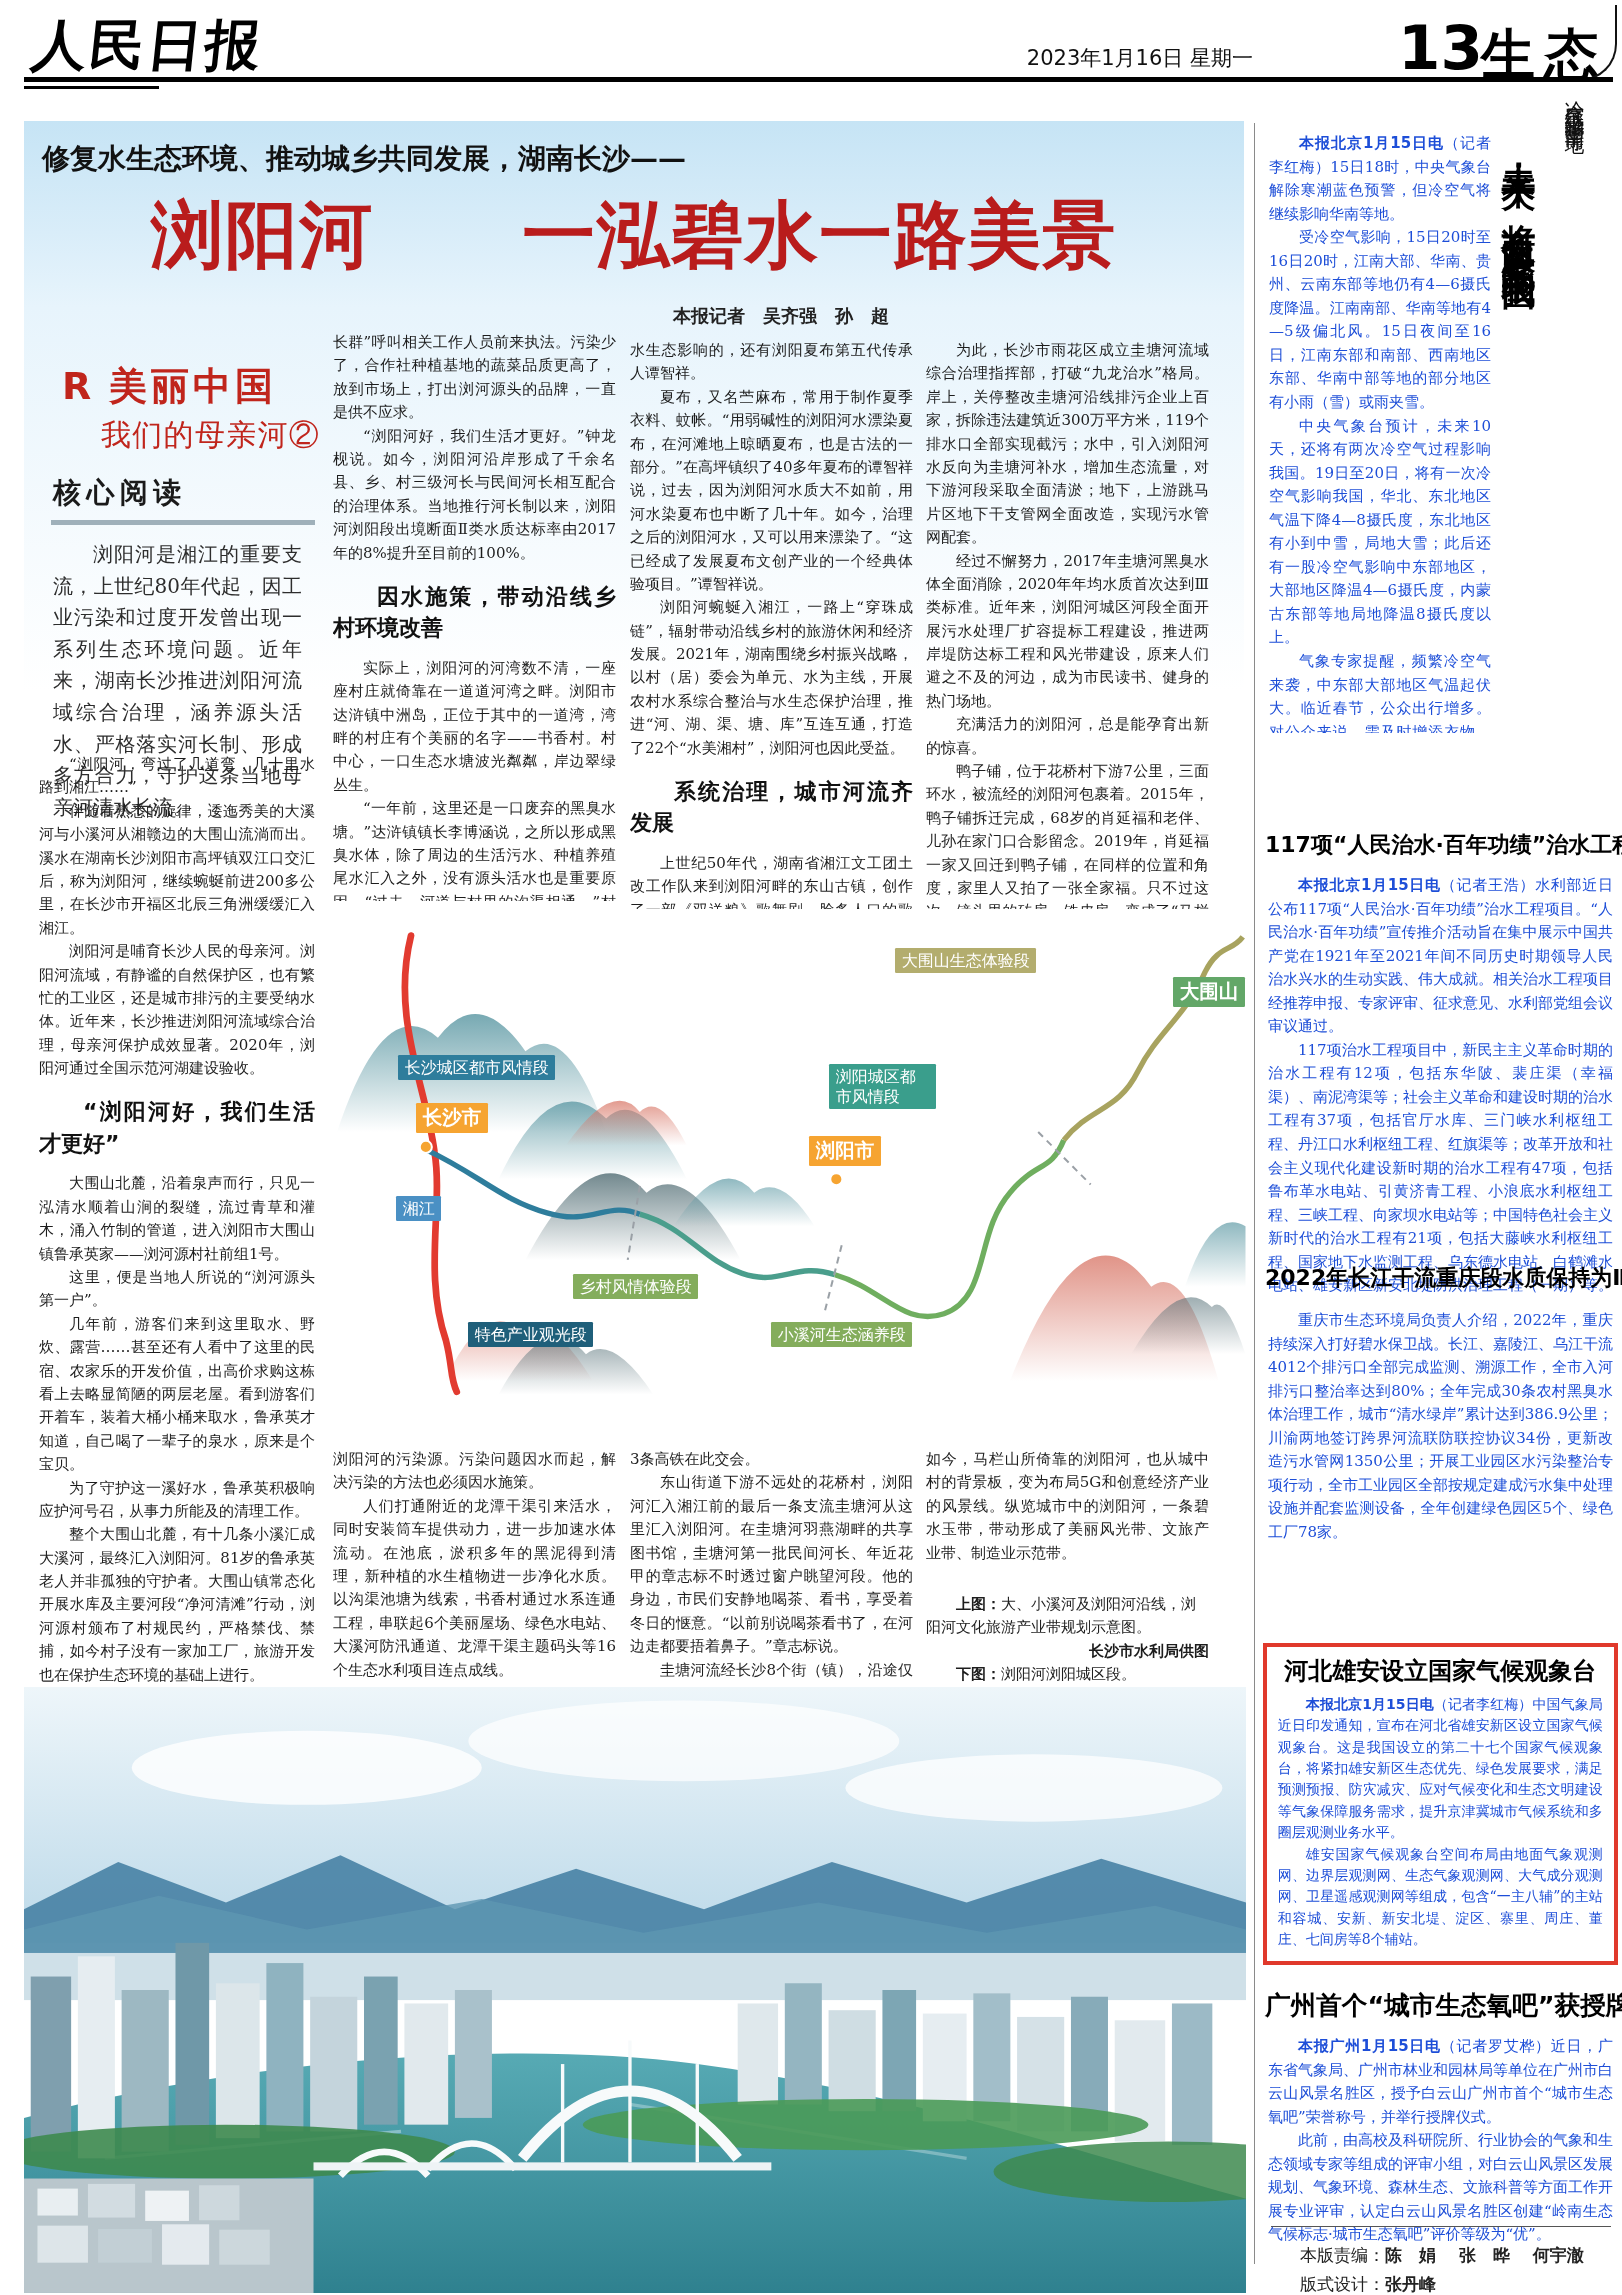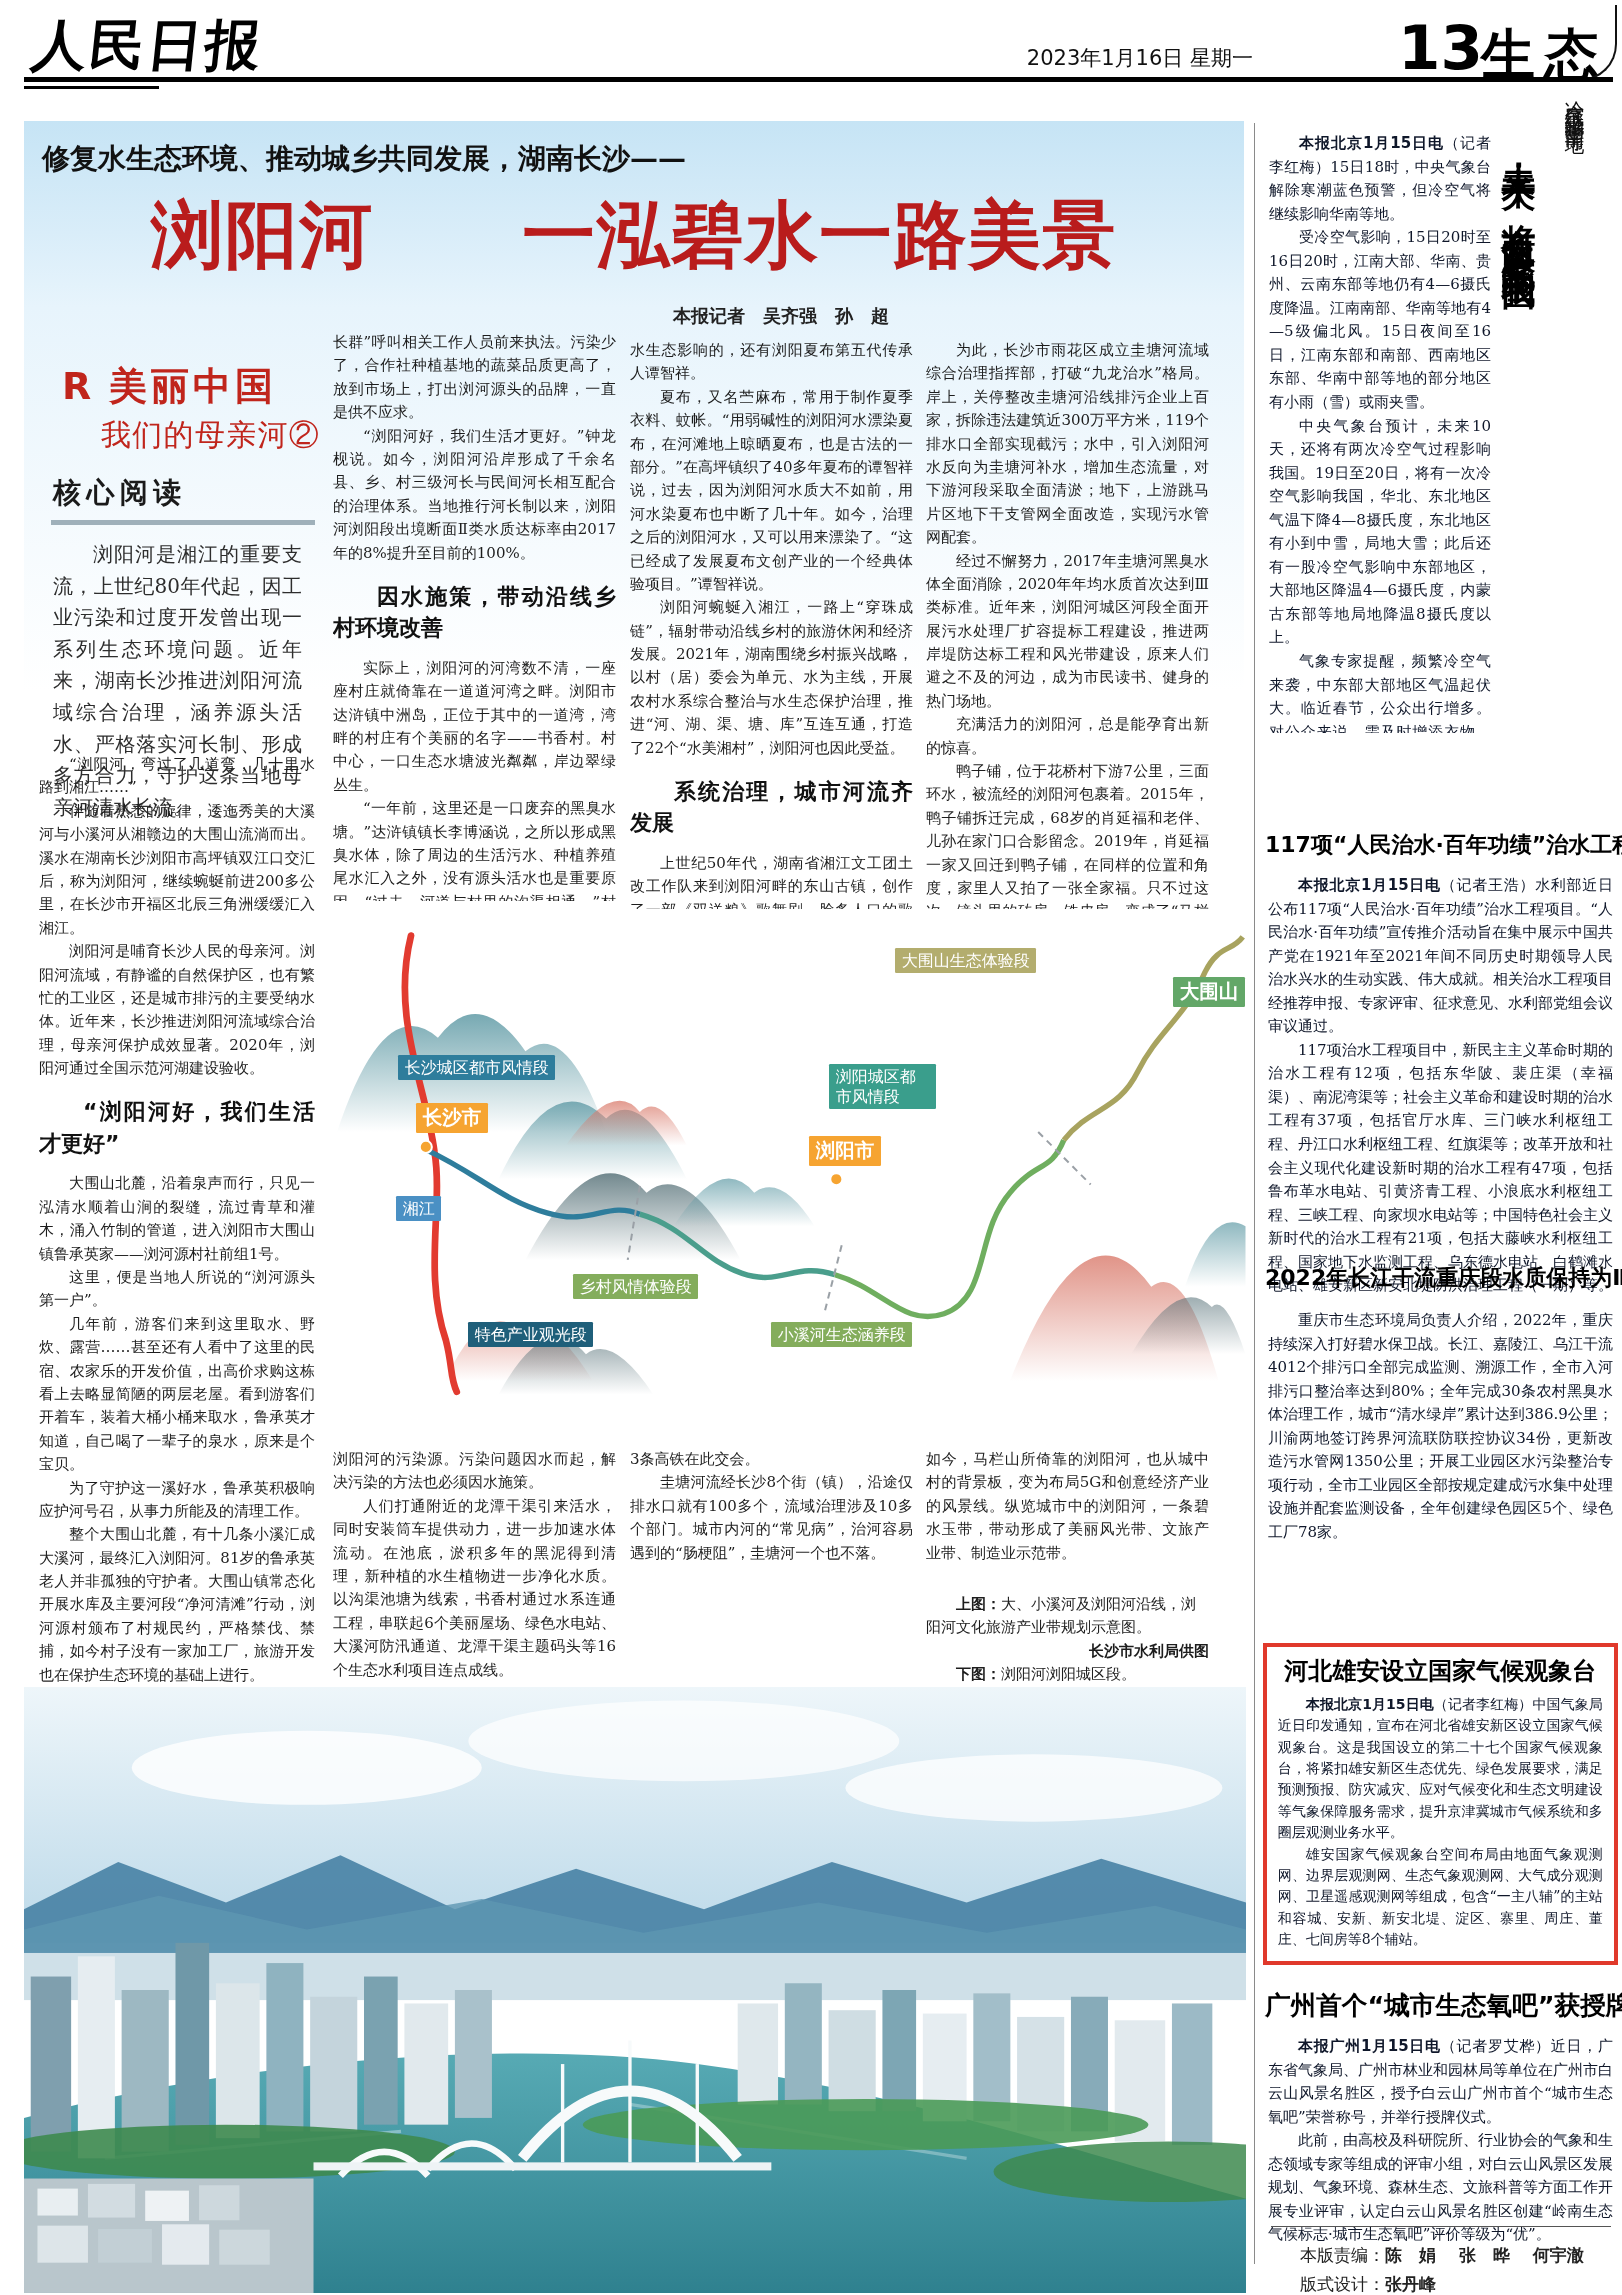--- a/index.html
+++ b/index.html
@@ -51,21 +51,21 @@
   
   .map{left:323px;top:910px;width:923px;height:535px;}
   .mlab{position:absolute;color:#fff;font-size:16px;padding:2.7px 6.7px;line-height:1.25;
         font-family:"DejaVu Sans",sans-serif;white-space:nowrap;border-radius:1.3px;}
   .mlab.big{font-size:19.5px;font-weight:bold;}
   .mlab.wrap{white-space:normal;width:94px;}
   
   .photo{left:23.6px;top:1687px;width:1222px;height:606px;}
   
   .vdiv{left:1254px;top:123px;width:1.3px;height:2141px;background:#8a8a8a;}
-  .ra{font-size:15px;line-height:1.57;text-align:justify;color:#0f172a;}
+  .ra{font-size:15px;line-height:1.57;text-align:justify;color:#1d4ed8;}
   .ra p{margin:0;text-indent:2em;}
   .dl{font-weight:bold;font-family:"DejaVu Sans",sans-serif;}
   .a1body{left:1269px;top:132px;width:222px;height:601px;overflow:hidden;}
   .vkick{left:1561px;top:85px;height:215px;writing-mode:vertical-rl;font-size:19.5px;letter-spacing:3.4px;color:#111;}
   .vtitle{left:1496px;top:136px;height:606px;writing-mode:vertical-rl;font-size:34px;font-weight:bold;
           letter-spacing:5.4px;color:#000;font-family:"DejaVu Serif",serif;}
   .rhead{width:348px;text-align:center;font-size:22px;font-weight:bold;color:#000;
          font-family:"DejaVu Sans",sans-serif;white-space:nowrap;}
   .h2a{left:1265px;top:830px;}
   .h3a{left:1265px;top:1263px;}
@@ -196,20 +196,21 @@
     <div class="mlab" style="left:448px;top:412px;background:#84ad5c">小溪河生态涵养段</div>
   </div>
 
   <div class="abs col c2b">
     <p style="text-indent:0">浏阳河的污染源。污染问题因水而起，解决污染的方法也必须因水施策。</p>
     <p>人们打通附近的龙潭干渠引来活水，同时安装筒车提供动力，进一步加速水体流动。在池底，淤积多年的黑泥得到清理，新种植的水生植物进一步净化水质。以沟渠池塘为线索，书香村通过水系连通工程，串联起6个美丽屋场、绿色水电站、大溪河防汛通道、龙潭干渠主题码头等16个生态水利项目连点成线。</p>
     <p>如今，书香村建成了水文化展示馆和水文化园，自2021年10月建设“水美湘村”以来，共吸引游客5万余人次，为集体经济增收超25万元。</p>
   </div>
   <div class="abs col c3b">
     <p style="text-indent:0">3条高铁在此交会。</p>
+    <p>东山街道下游不远处的花桥村，浏阳河汇入湘江前的最后一条支流圭塘河从这里汇入浏阳河。在圭塘河羽燕湖畔的共享图书馆，圭塘河第一批民间河长、年近花甲的章志标不时透过窗户眺望河段。他的身边，市民们安静地喝茶、看书，享受着冬日的惬意。“以前别说喝茶看书了，在河边走都要捂着鼻子。”章志标说。</p>
     <p>圭塘河流经长沙8个街（镇），沿途仅排水口就有100多个，流域治理涉及10多个部门。城市内河的“常见病”，治河容易遇到的“肠梗阻”，圭塘河一个也不落。</p>
   </div>
   <div class="abs col c4b">
     <p style="text-indent:0">如今，马栏山所倚靠的浏阳河，也从城中村的背景板，变为布局5G和创意经济产业的风景线。纵览城市中的浏阳河，一条碧水玉带，带动形成了美丽风光带、文旅产业带、制造业示范带。</p>
   </div>
 
   <div class="abs caps">
     <p><b>上图：</b><span>大、小溪河及浏阳河沿线，浏阳河文化旅游产业带规划示意图。</span></p>
     <p class="cr">长沙市水利局供图</p>
     <p><b>下图：</b><span>浏阳河浏阳城区段。</span></p>

